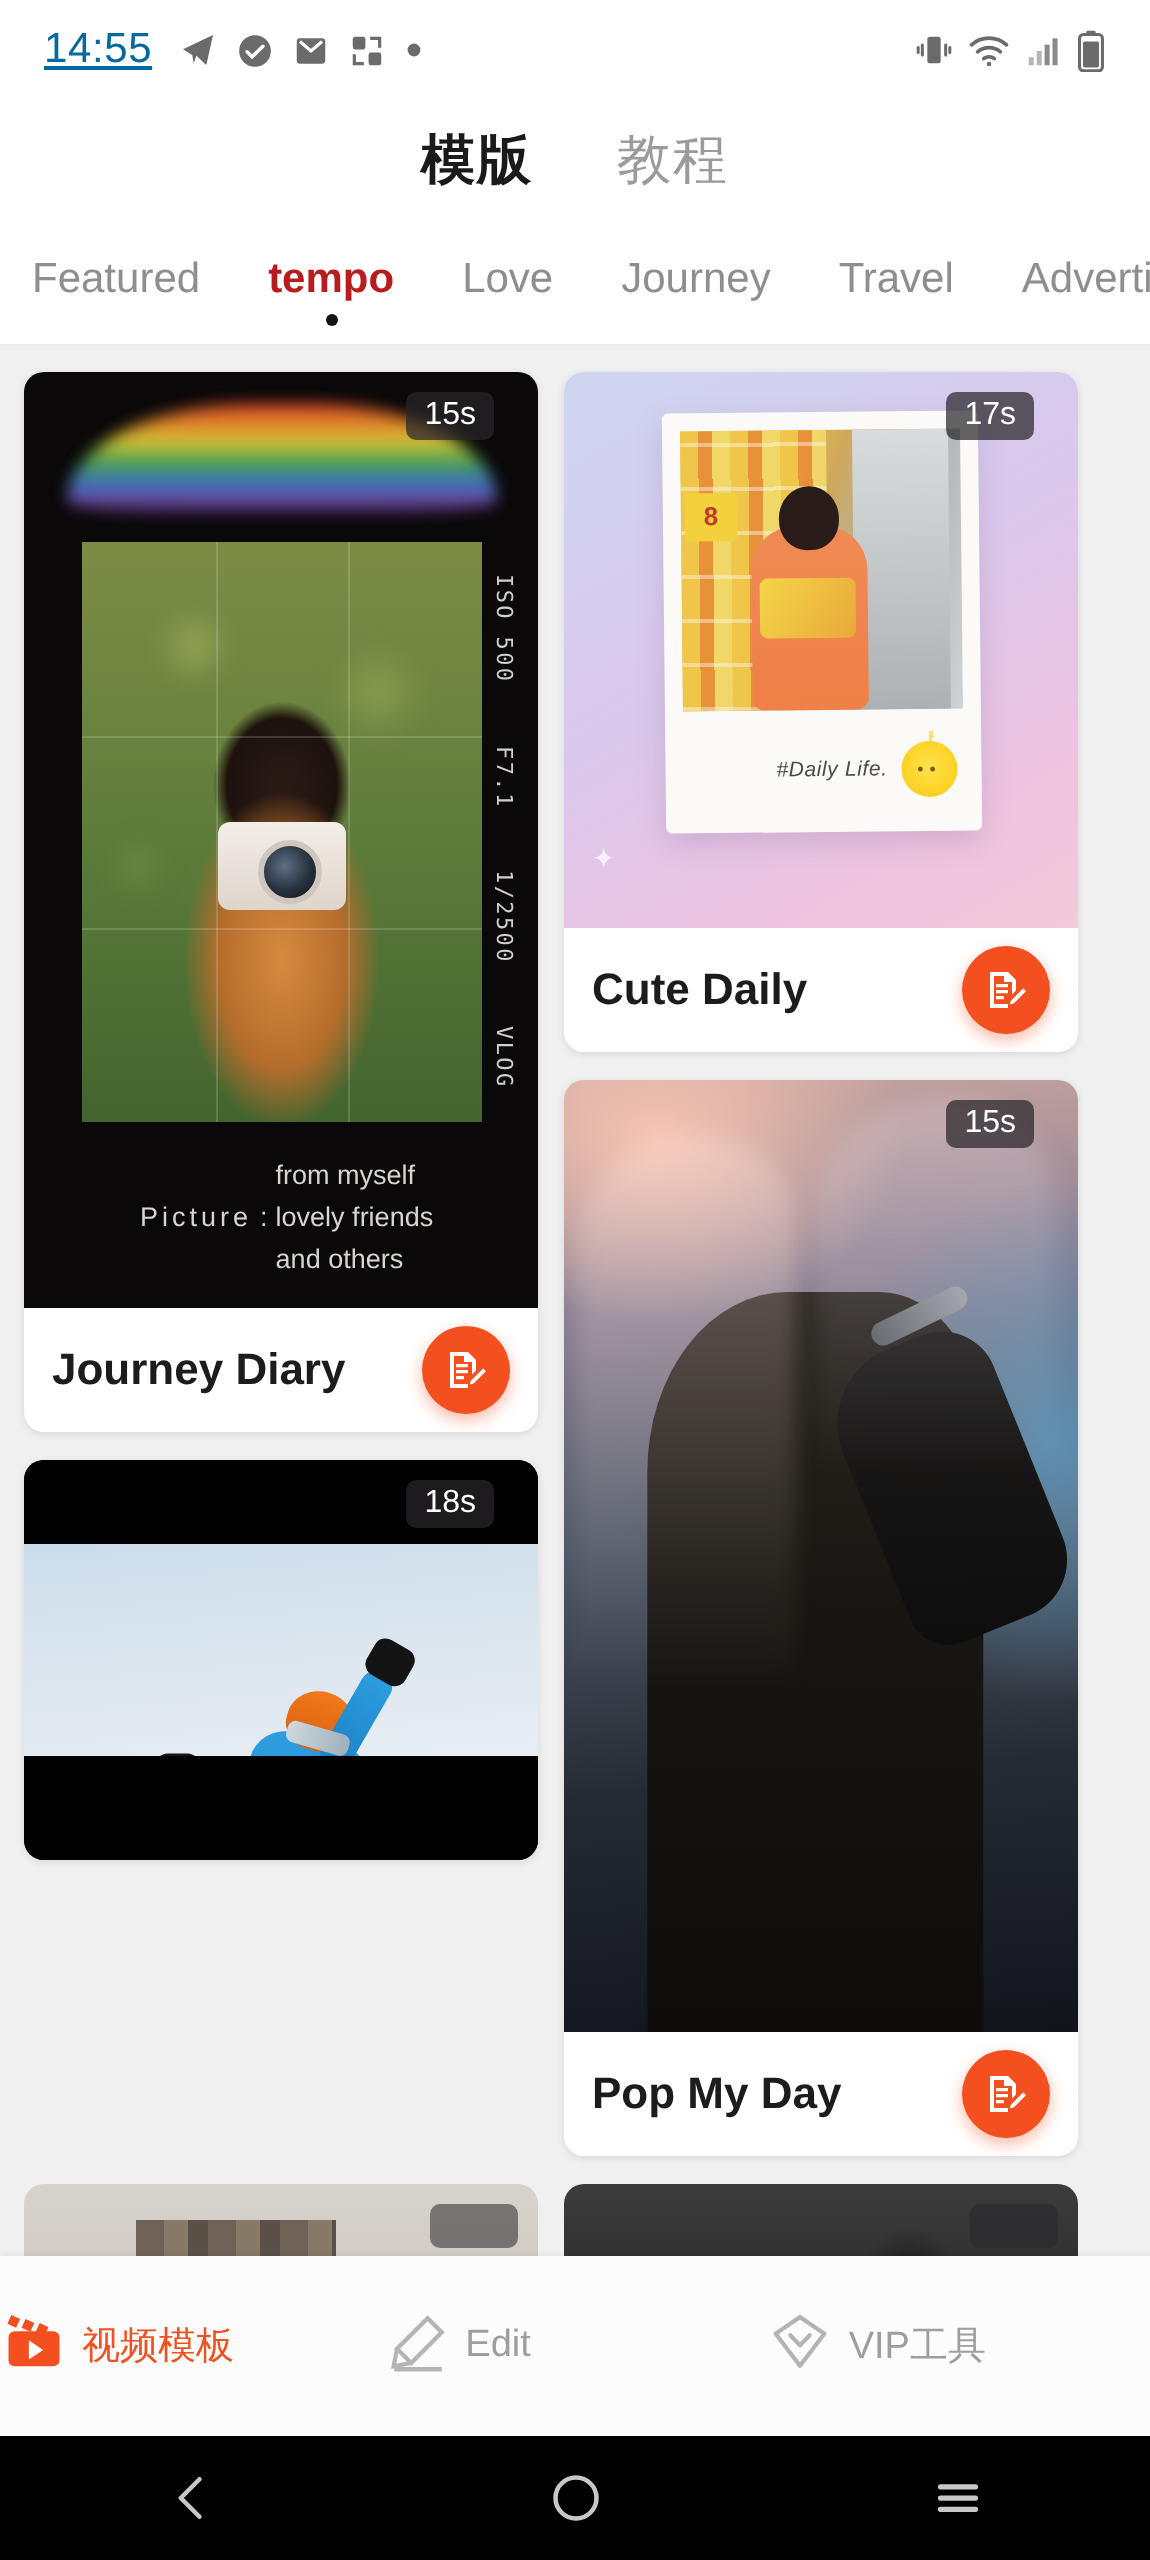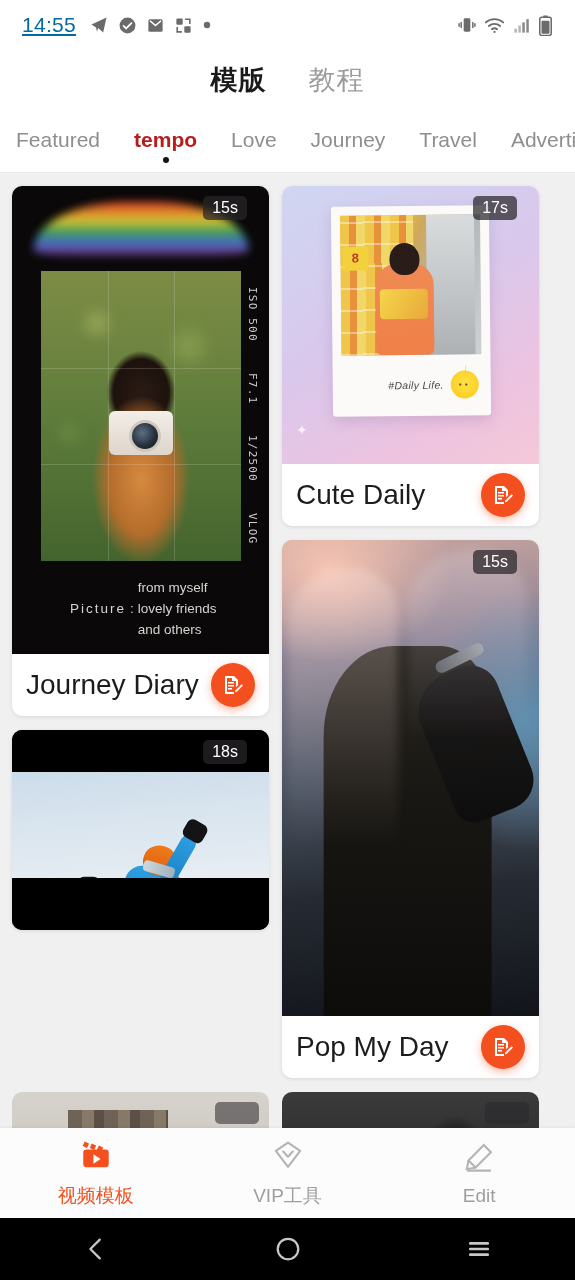--- a/index.html
+++ b/index.html
@@ -52,21 +52,21 @@
     background: #ffffff; border-radius: 10px; overflow: hidden;
     box-shadow: 0 1px 4px rgba(0,0,0,0.10);
   }
   .thumb { position: relative; width: 100%; overflow: hidden; background: #111; }
   .badge {
     position: absolute; top: 10px; right: 22px; z-index: 3;
     background: rgba(40,38,42,0.72); color: #fff; font-size: 16px;
     padding: 4px 9px; border-radius: 5px; line-height: 1;
   }
   .cap { height: 62px; display: flex; align-items: center; padding: 0 14px; }
-  .cap-title { font-size: 28px; font-weight: normal; color: #1c1c1c; }
+  .cap-title { font-size: 22px; font-weight: bold; color: #1c1c1c; }
   .editbtn {
     margin-left: auto; width: 44px; height: 44px; border-radius: 50%;
     background: #f4501f; display: flex; align-items: center; justify-content: center;
     box-shadow: 0 3px 8px rgba(244,80,31,0.40); flex: 0 0 44px;
   }
 
   
   .t-journey { height: 468px; background: #0a0809; }
   .jd-rainbow {
     position: absolute; top: 16px; left: 50%; transform: translateX(-50%);
@@ -265,21 +265,21 @@
   .peek-badge {
     position:absolute; top:10px; right:10px; width:44px; height:22px; border-radius:5px;
     background: rgba(40,38,42,0.55);
   }
 
   
   .bottomnav {
     position: absolute; left:0; right:0; bottom: 62px; height: 90px; background:#fcfcfc;
     display:flex; align-items:center; z-index: 6; box-shadow: 0 -1px 3px rgba(0,0,0,.05);
   }
-  .nav-item { flex:1; display:flex; flex-direction:column; align-items:center; gap:7px; }
+  .nav-item { flex:1; display:flex; flex-direction:row; align-items:center; gap:7px; }
   .nav-label { font-size: 19px; color:#9e9e9e; }
   .nav-item.active .nav-label { color:#f4501f; }
 
   
   .sysbar {
     position:absolute; left:0; right:0; bottom:0; height:62px; background:#000;
     display:flex; align-items:center; z-index: 7;
   }
   .sys-btn { flex:1; display:flex; align-items:center; justify-content:center; }
 </style>
@@ -499,36 +499,36 @@
           <rect x="3" y="8.2" width="18" height="12.4" rx="2.2" fill="#f4501f"></rect>
           <path d="M10.2 11.4l5 3.4-5 3.4z" fill="#ffffff"></path>
         </svg>
       </span>
       <span class="nav-label">视频模板</span>
     </div>
 
     <div class="nav-item">
       <span>
         <svg width="34" height="34" viewBox="0 0 24 24" fill="none" stroke="#b4b4b4" stroke-width="1.5">
-          <path d="M12 3.2 20.6 9.1 12 20.4 3.4 9.1z" stroke-linejoin="round"></path>
-          <path d="M8.6 9.6 12 13.2l3.4-3.6" stroke-linecap="round" stroke-linejoin="round"></path>
-        </svg>
-      </span>
-      <span class="nav-label">VIP工具</span>
+          <path d="M15.4 3.6 20.4 8.6 9.6 19.4 4.6 14.4z"></path>
+          <path d="M4.6 14.4 3.4 20.6l6.2-1.2"></path>
+          <path d="M3.6 21.6h16.8" stroke-width="1.6"></path>
+        </svg>
+      </span>
+      <span class="nav-label">Edit</span>
     </div>
 
     <div class="nav-item">
       <span>
         <svg width="34" height="34" viewBox="0 0 24 24" fill="none" stroke="#b4b4b4" stroke-width="1.5">
-          <path d="M15.4 3.6 20.4 8.6 9.6 19.4 4.6 14.4z"></path>
-          <path d="M4.6 14.4 3.4 20.6l6.2-1.2"></path>
-          <path d="M3.6 21.6h16.8" stroke-width="1.6"></path>
-        </svg>
-      </span>
-      <span class="nav-label">Edit</span>
+          <path d="M12 3.2 20.6 9.1 12 20.4 3.4 9.1z" stroke-linejoin="round"></path>
+          <path d="M8.6 9.6 12 13.2l3.4-3.6" stroke-linecap="round" stroke-linejoin="round"></path>
+        </svg>
+      </span>
+      <span class="nav-label">VIP工具</span>
     </div>
   </div>
 
   <div class="sysbar">
     <div class="sys-btn">
       <svg width="30" height="30" viewBox="0 0 24 24" fill="none" stroke="#c8c8c8" stroke-width="1.8" stroke-linecap="round" stroke-linejoin="round">
         <path d="M15 4.5 7.5 12 15 19.5"></path>
       </svg>
     </div>
     <div class="sys-btn">

